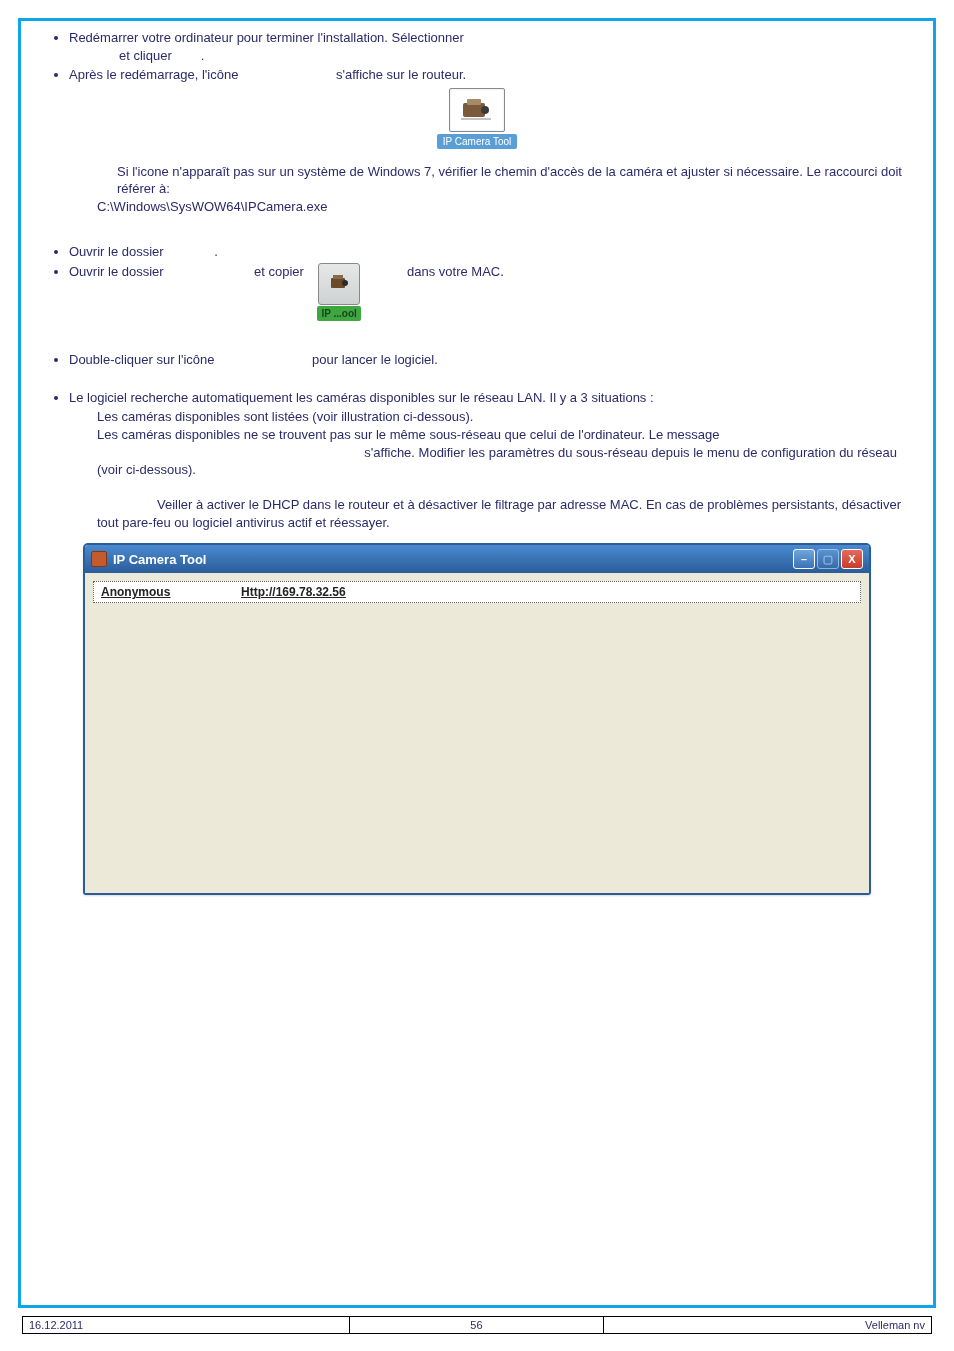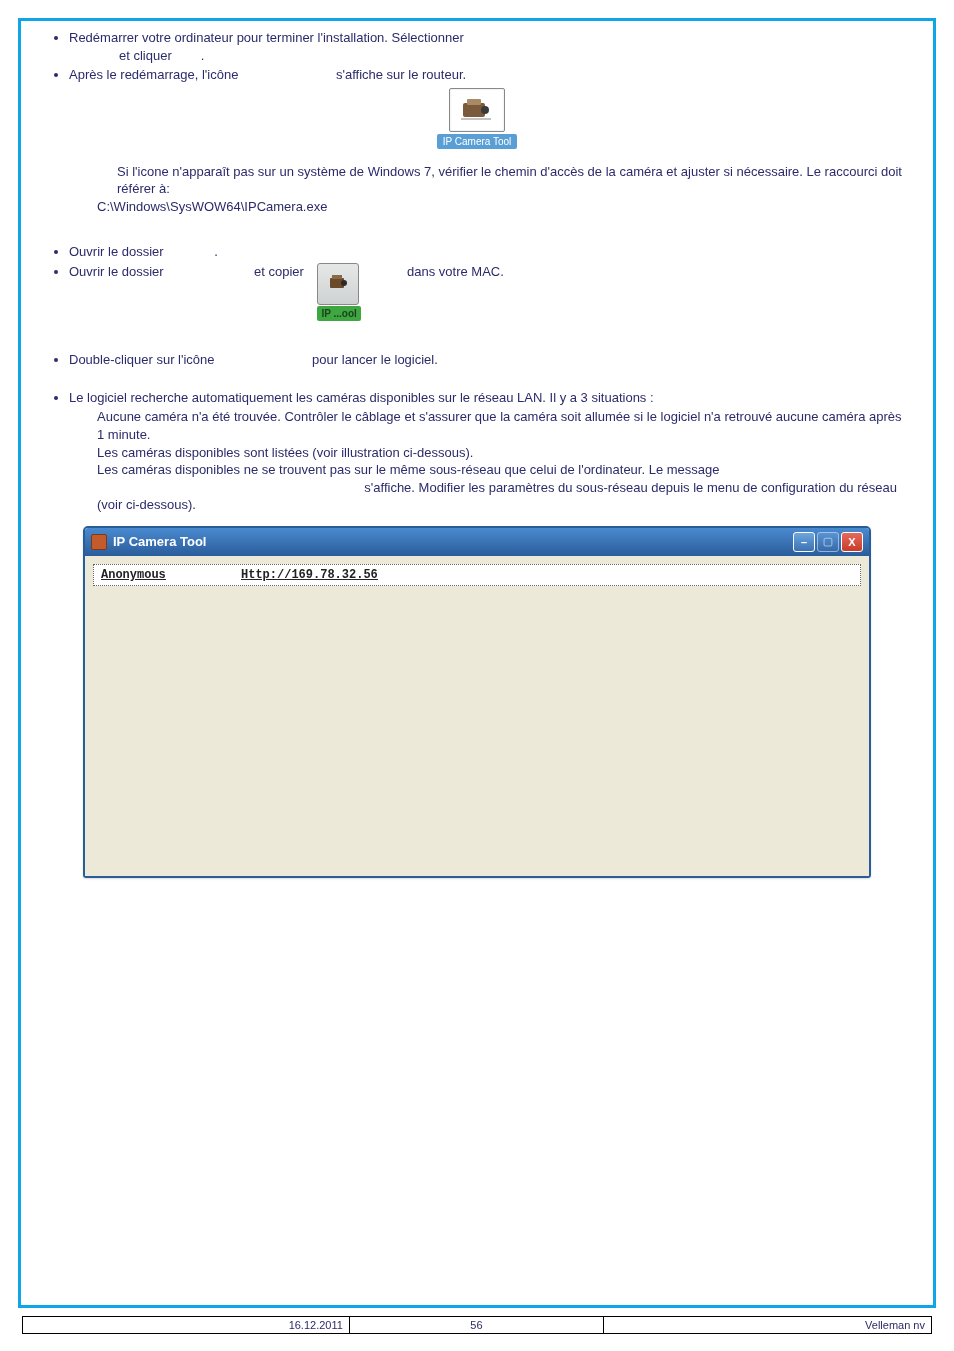--- a/index.html
+++ b/index.html
@@ -64,21 +64,21 @@
       background: #5a9ed6;
       color: #fff;
       font-size: 10px;
       padding: 2px 6px;
       margin-top: 2px;
       border-radius: 2px;
     }
     .mac-icon {
       display: inline-flex;
       flex-direction: column;
-      align-items: flex-start;
+      align-items: center;
       vertical-align: top;
       margin: 0 10px;
     }
     .mac-inner {
       width: 42px;
       height: 42px;
       background: linear-gradient(#e6e8e8,#cfd2d2);
       border: 1px solid #888;
       border-radius: 3px;
       display: flex;
@@ -138,21 +138,21 @@
     }
     .ipc-list {
       background: #fff;
       border: 1px dotted #666;
       padding: 1px;
     }
     .ipc-row {
       display: flex;
       gap: 30px;
       padding: 2px 6px;
-      font-family: Liberation Mono, monospace;
+      font-family: Liberation Sans, sans-serif;
       font-size: 12px;
       color: #222;
       font-weight: bold;
       text-decoration: underline;
     }
     .ipc-row .col1 { width: 110px; text-decoration: underline; }
     .ipc-row .col2 { text-decoration: underline; }
 
     
     .footer {
@@ -160,21 +160,21 @@
       border: 1px solid #000;
       display: flex;
       font-size: 11px;
       color: #2b2b6b;
     }
     .footer > div {
       border-right: 1px solid #000;
       padding: 2px 6px;
     }
     .footer > div:last-child { border-right: none; }
-    .footer .f-left { width: 36%; text-align: right; }
+    .footer .f-left { width: 36%; }
     .footer .f-mid { width: 28%; text-align: center; }
     .footer .f-right { width: 36%; text-align: right; }
   </style>
 </head>
 <body>
 
 <div class="page">
   <div class="content">
     <ul class="main-list">
       <li>
@@ -240,26 +240,28 @@
         <span>pour lancer le logiciel.</span>
       </li>
     </ul>
 
     <div class="spacer-sm"></div>
 
     <ul class="main-list">
       <li>
         <span>Le logiciel recherche automatiquement les caméras disponibles sur le réseau LAN. Il y a 3 situations :</span>
         <div class="para-indent2" style="padding-left:28px; margin-top:2px;">
-          <div>Aucune caméra n'a été trouvée. Contrôler le câblage et s'assurer que la caméra soit allumée si le logiciel n'a retrouvé aucune caméra après 1 minute.</div>
           <div>Les caméras disponibles sont listées (voir illustration ci-dessous).</div>
           <div>
             <span>Les caméras disponibles ne se trouvent pas sur le même sous-réseau que celui de l'ordinateur. Le message</span>
             <span>&nbsp;&nbsp;&nbsp;&nbsp;&nbsp;&nbsp;&nbsp;&nbsp;&nbsp;&nbsp;&nbsp;&nbsp;&nbsp;&nbsp;&nbsp;&nbsp;&nbsp;&nbsp;&nbsp;&nbsp;&nbsp;&nbsp;&nbsp;&nbsp;&nbsp;&nbsp;&nbsp;&nbsp;&nbsp;&nbsp;&nbsp;&nbsp;&nbsp;&nbsp;&nbsp;&nbsp;&nbsp;&nbsp;&nbsp;&nbsp;&nbsp;&nbsp;&nbsp;&nbsp;&nbsp;&nbsp;&nbsp;&nbsp;&nbsp;&nbsp;&nbsp;&nbsp;&nbsp;&nbsp;&nbsp;&nbsp;&nbsp;&nbsp;&nbsp;&nbsp;&nbsp;&nbsp;&nbsp;&nbsp;&nbsp;&nbsp;&nbsp;&nbsp;&nbsp;&nbsp;&nbsp;&nbsp;&nbsp;</span>
             <span>s'affiche. Modifier les paramètres du sous-réseau depuis le menu de configuration du réseau (voir ci-dessous).</span>
+          </div>
+          <div style="margin-top:0;">
+            <span style="margin-left:60px;"></span><span style="display:block; text-indent:60px;">Veiller à activer le DHCP dans le routeur et à désactiver le filtrage par adresse MAC. En cas de problèmes persistants, désactiver tout pare-feu ou logiciel antivirus actif et réessayer.</span>
           </div>
         </div>
       </li>
     </ul>
 
     <div class="ipc-window">
       <div class="ipc-titlebar">
         <div class="ipc-title-left">
           <div class="ipc-appicon"></div>
           <span>IP Camera Tool</span>

